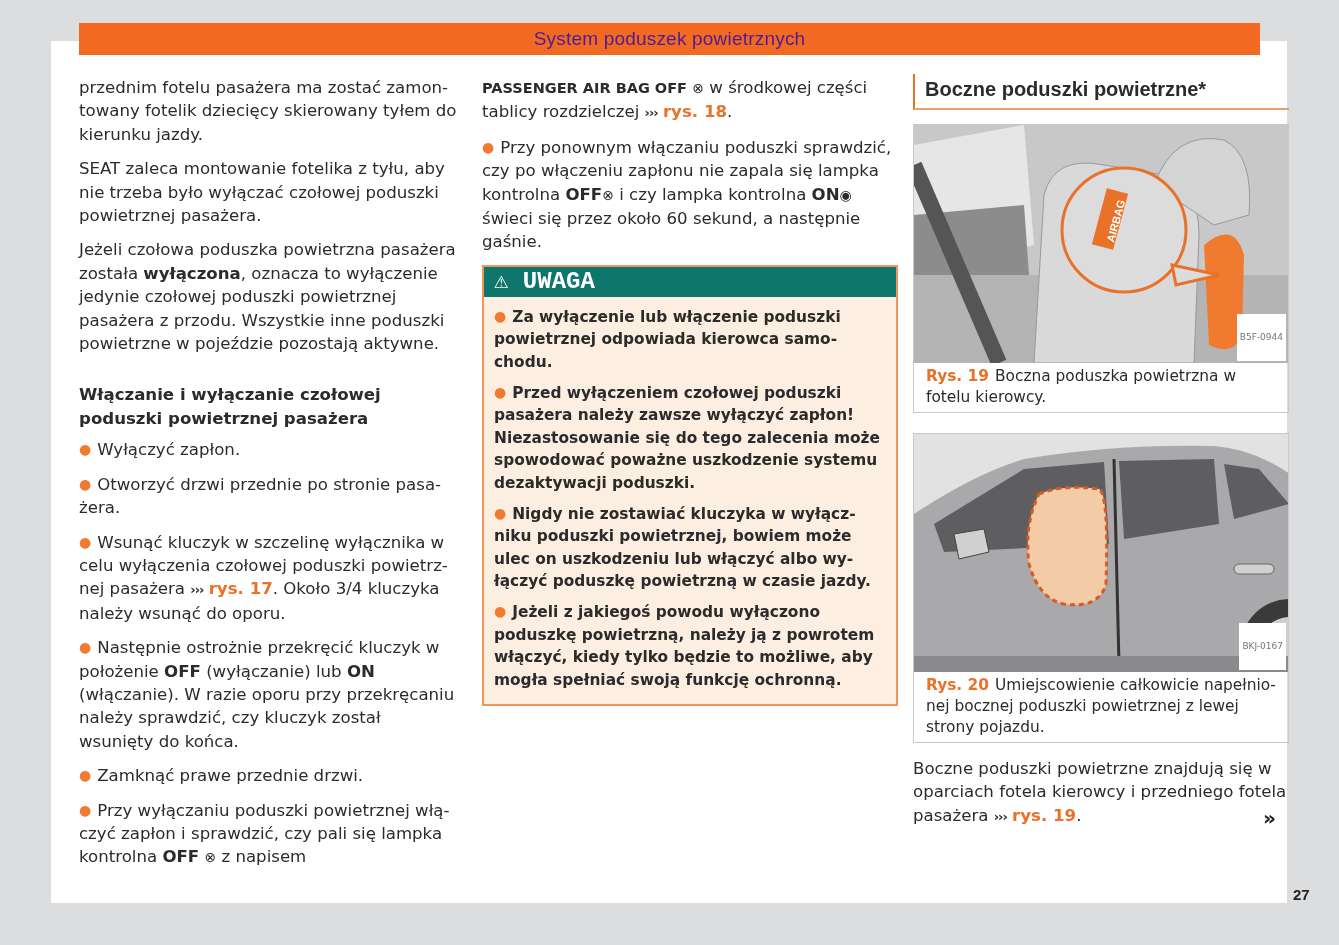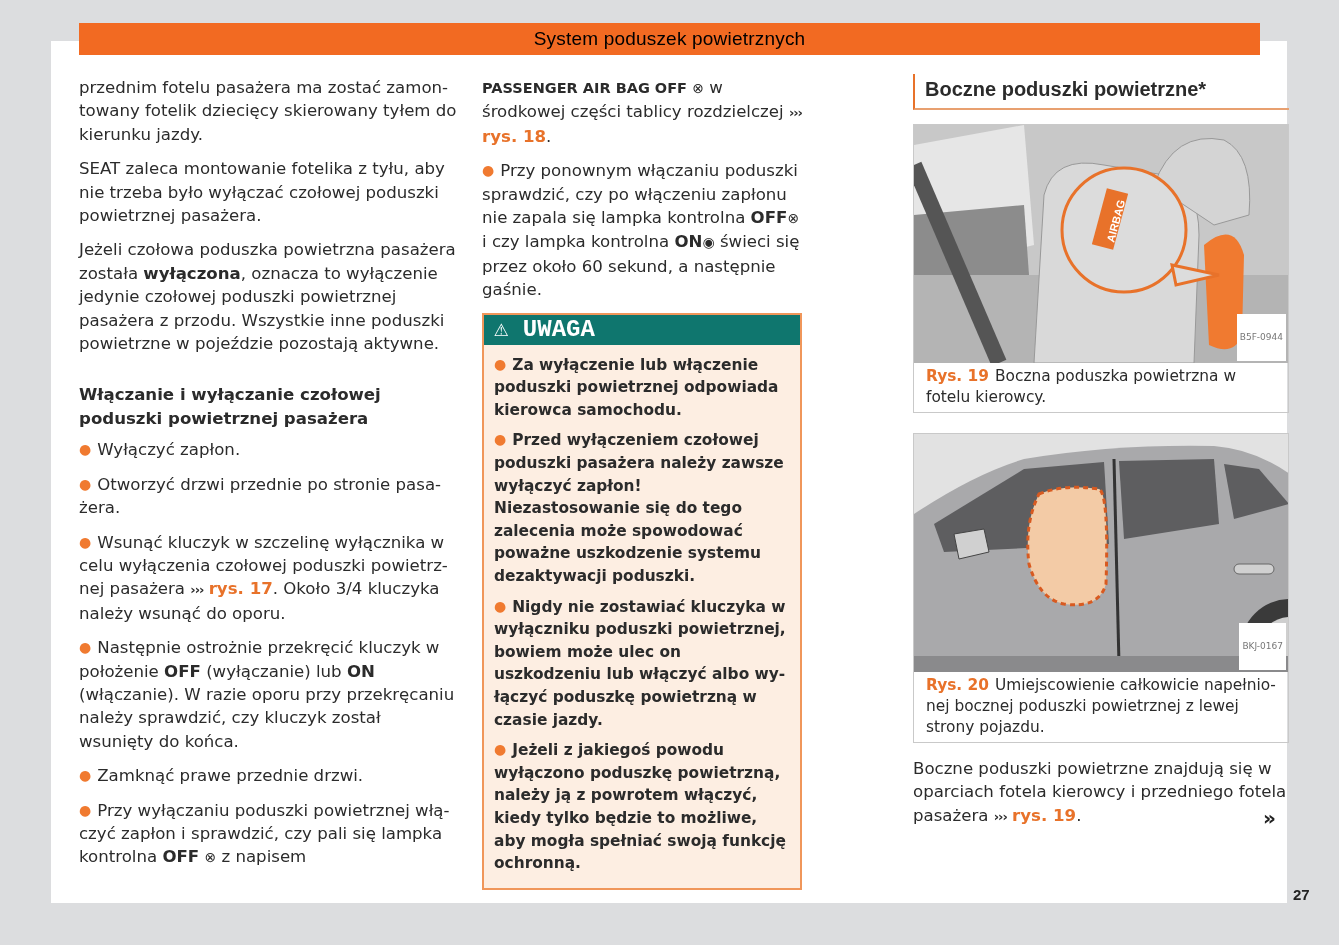--- a/index.html
+++ b/index.html
@@ -1,24 +1,24 @@
 <!DOCTYPE html>
 <html><head>
 <meta charset="utf-8">
 <style>
   html,body{margin:0;padding:0;}
   body{width:1339px;height:945px;background:#dcdddf;position:relative;overflow:hidden;
        font-family:"DejaVu Sans","Liberation Sans",sans-serif;color:#222;}
   .page{position:absolute;left:51px;top:41px;width:1236px;height:862px;background:#fff;}
   .header-bar{position:absolute;left:79px;top:23px;width:1181px;height:32px;background:#f26a22;
-       color:#000000;text-align:center;font-size:19px;line-height:32px;font-family:"Liberation Sans",sans-serif;letter-spacing:0.2px;}
+       color:#4c1d95;text-align:center;font-size:19px;line-height:32px;font-family:"Liberation Sans",sans-serif;letter-spacing:0.2px;}
   .col{position:absolute;font-size:16.6px;line-height:23.4px;color:#2b2b2b;}
   .col p{margin:0 0 11px 0;}
   .col1{left:79px;top:76px;width:378px;}
-  .col2{left:482px;top:76px;width:320px;}
+  .col2{left:482px;top:76px;width:416px;}
   .col3{left:885px;top:76px;width:376px;margin-left:28px;}
   .bold{font-weight:bold;}
   .orange{color:#e8722a;font-weight:bold;}
   .bullet{color:#f07a30;font-size:14px;margin-right:6px;vertical-align:1px;}
   .subhead{font-weight:bold;font-size:16.6px;line-height:23.4px;margin:28px 0 8px 0;}
   .glyph{font-size:14px;}
   .arrows{font-weight:bold;font-size:13px;letter-spacing:-1px;}
   .warn{border:2px solid #f0965a;background:#fdeee2;margin-top:10px;}
   .warn-head{background:#0f766e;color:#fff;font-weight:bold;font-size:24px;height:30px;line-height:30px;padding-left:10px;font-family:Liberation Mono, monospace;}
   .warn-body{padding:8px 12px 6px 10px;font-weight:bold;font-size:15.4px;line-height:22.6px;color:#2b2b2b;}

